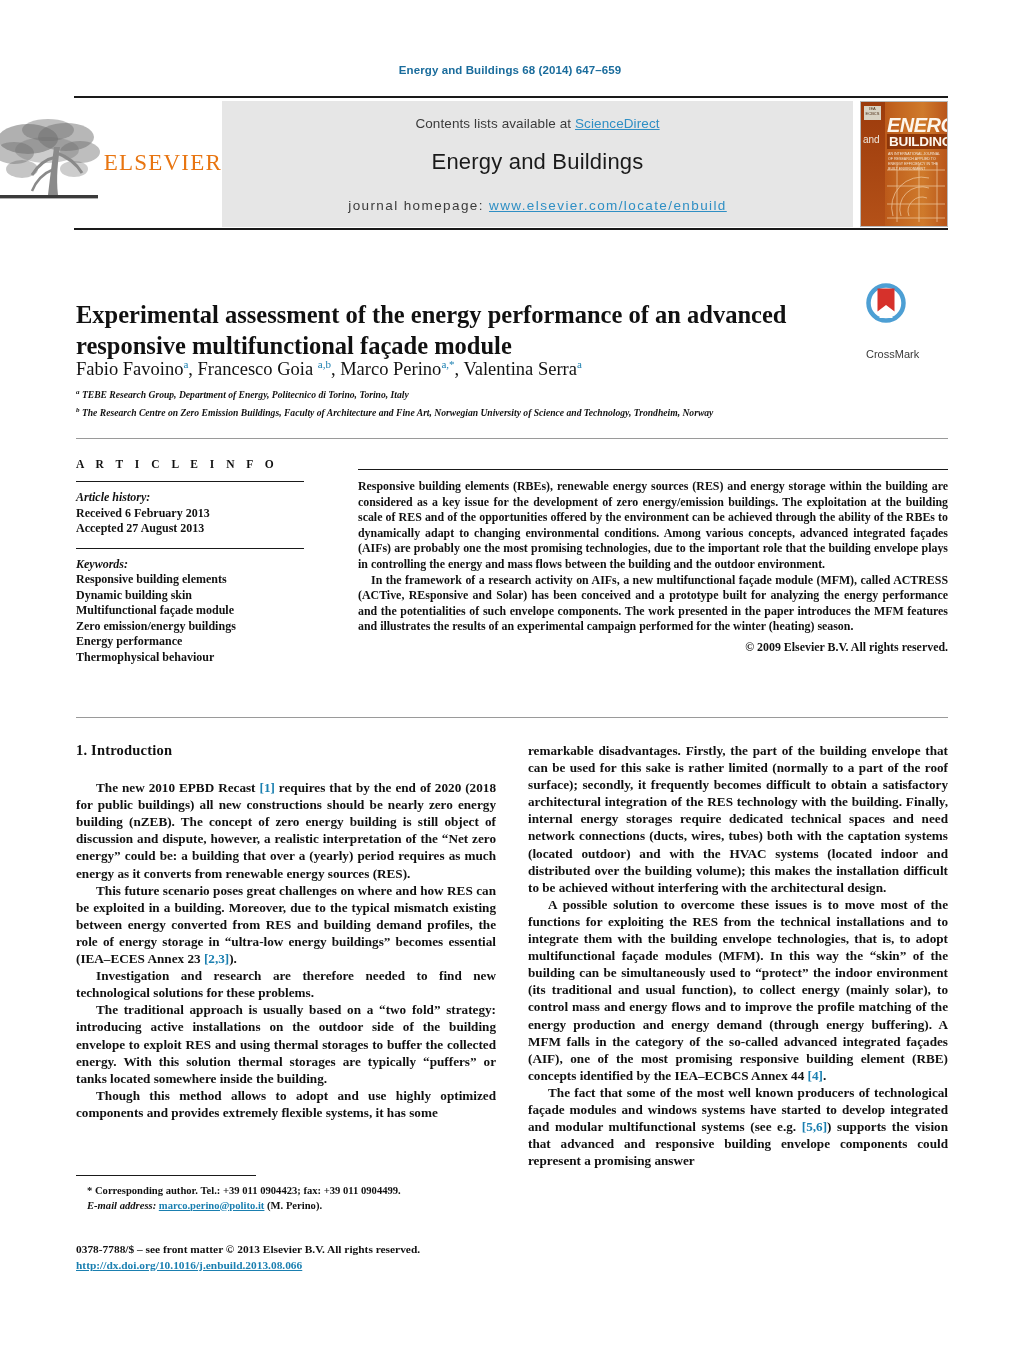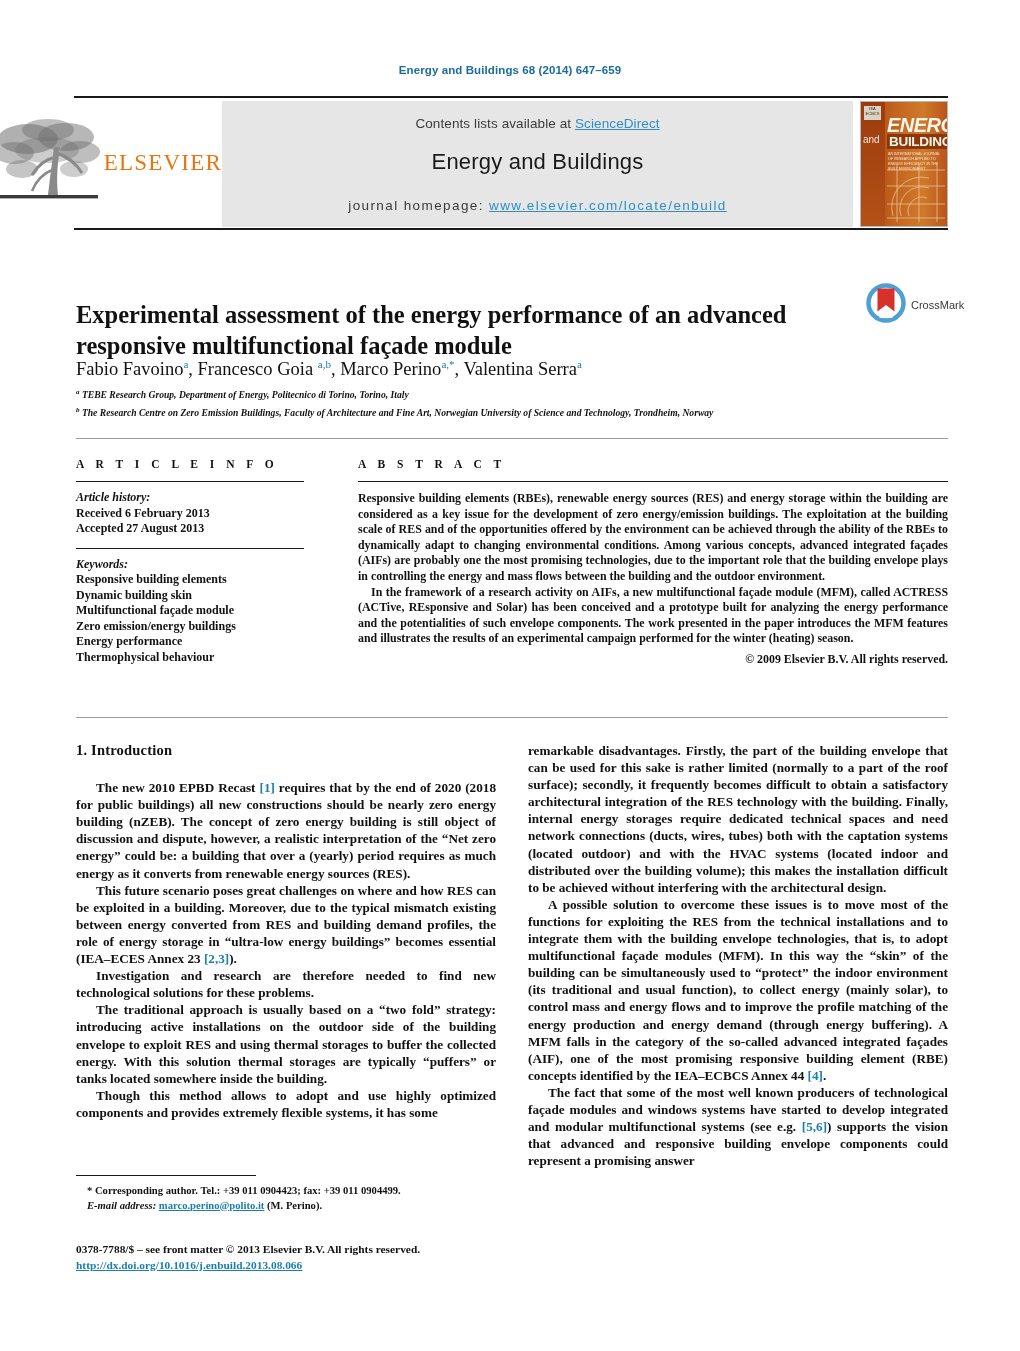--- a/index.html
+++ b/index.html
@@ -166,21 +166,21 @@
     width: 760px;
     font-family: "Liberation Serif", serif;
     font-size: 24.5px;
     line-height: 31px;
     color: #111111;
   }
   .crossmark {
     position: absolute;
     left: 866px; top: 283px;
     width: 92px; height: 44px;
-    display: flex; align-items: center; gap: 5px;
+    display: flex; align-items: flex-start; gap: 21px; flex-direction: column;
   }
   .crossmark-label {
     font-family: "Liberation Sans", sans-serif;
     font-size: 11px;
     color: #3a3a3a;
   }
   .authors {
     position: absolute;
     left: 76px; top: 352px;
     width: 860px;
@@ -438,21 +438,20 @@
       <div>Responsive building elements</div>
       <div>Dynamic building skin</div>
       <div>Multifunctional façade module</div>
       <div>Zero emission/energy buildings</div>
       <div>Energy performance</div>
       <div>Thermophysical behaviour</div>
     </div>
   </div>
 
   <div class="abstract-col">
-    <div class="section-head">A B S T R A C T</div>
     <div class="abs-rule"></div>
     <div class="abs-body">
       <p class="first">Responsive building elements (RBEs), renewable energy sources (RES) and energy storage within the building are considered as a key issue for the development of zero energy/emission buildings. The exploitation at the building scale of RES and of the opportunities offered by the environment can be achieved through the ability of the RBEs to dynamically adapt to changing environmental conditions. Among various concepts, advanced integrated façades (AIFs) are probably one the most promising technologies, due to the important role that the building envelope plays in controlling the energy and mass flows between the building and the outdoor environment.</p>
       <p>In the framework of a research activity on AIFs, a new multifunctional façade module (MFM), called ACTRESS (ACTive, REsponsive and Solar) has been conceived and a prototype built for analyzing the energy performance and the potentialities of such envelope components. The work presented in the paper introduces the MFM features and illustrates the results of an experimental campaign performed for the winter (heating) season.</p>
     </div>
     <div class="copyright">© 2009 Elsevier B.V. All rights reserved.</div>
   </div>
 
   <div class="body-col left">
     <h2>1.  Introduction</h2>

